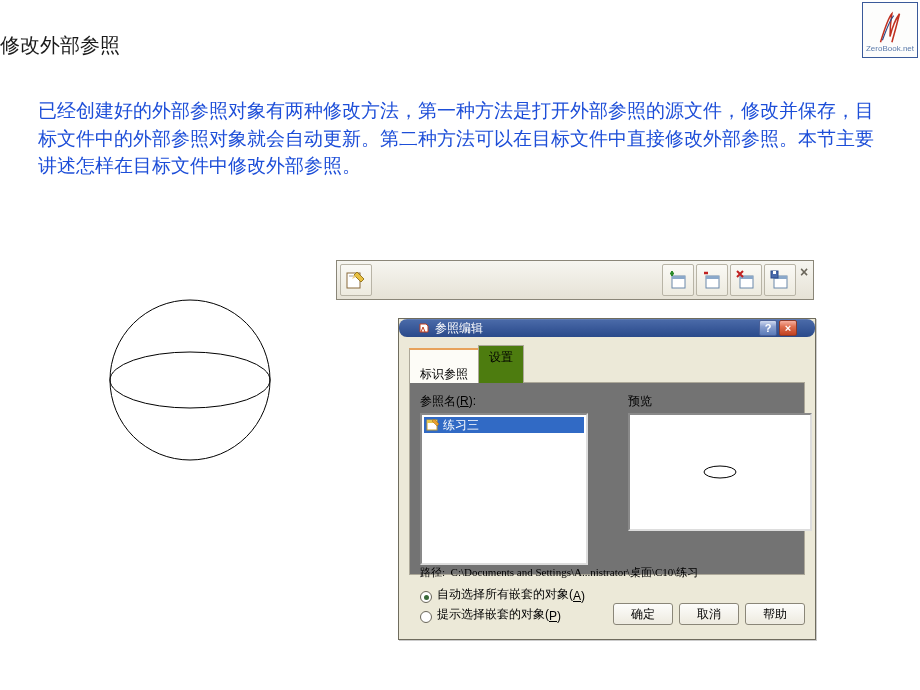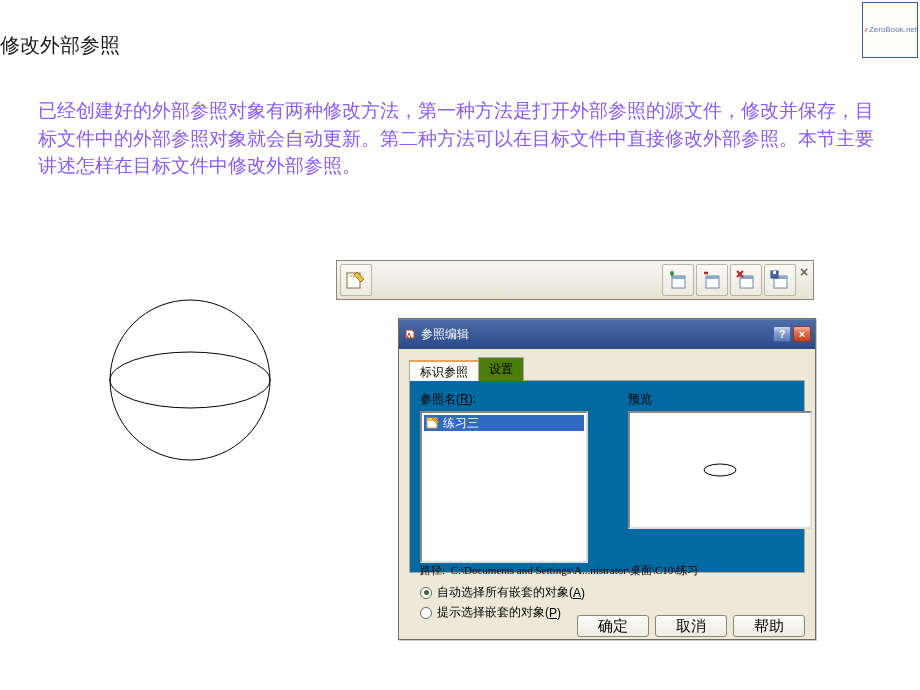--- a/index.html
+++ b/index.html
@@ -13,36 +13,37 @@
     }
     .logo {
       position: absolute;
       top: 2px;
       right: 2px;
       width: 56px;
       height: 56px;
       border: 1px solid #3a5a9a;
       background: #fdfdfc;
       display: flex;
+      flex-direction: column;
       align-items: center;
       justify-content: center;
     }
     .logo svg { width: 40px; height: 38px; }
     .logo-text { font-size: 8px; color: #5a7aaa; font-family: Arial, sans-serif; margin-top: -2px; }
     .page-title {
       font-size: 20px;
       color: #1a1a1a;
       margin-top: 32px;
       font-weight: normal;
     }
     .body-text {
       margin: 38px 38px 0 38px;
       font-size: 19px;
       line-height: 1.45;
-      color: #8b5cf6;
+      color: #1d4ed8;
     }
     .toolbar {
       position: absolute;
       top: 260px;
       left: 336px;
       width: 478px;
       height: 40px;
       background: linear-gradient(#f6f5f0, #e6e2d6);
       border: 1px solid #8a8678;
       display: flex;
@@ -86,26 +87,27 @@
       left: 398px;
       width: 418px;
       height: 322px;
       background: #ece9d8;
       border: 1px solid #6f6c5e;
       box-shadow: 1px 1px 0 rgba(0,0,0,0.2);
       font-family: "SimSun", "宋体", Tahoma, sans-serif;
       font-size: 12px;
     }
     .dialog-titlebar {
-      height: 30px;
+      height: 18px;
       background: linear-gradient(#7a91c4, #4a6aa8 5%, #3a5a9a 50%, #2a4a8a);
       display: flex;
       align-items: center;
-      padding: 0 4px;
+      padding: 0 18px;
       color: #fff;
+      border-radius: 8px;
     }
     .dialog-titlebar .icon {
       width: 14px; height: 14px; margin-right: 4px;
       display: flex; align-items: center; justify-content: center;
     }
     .dialog-titlebar .title { flex: 1; font-size: 12px; }
     .dialog-titlebar .tb-sys {
       width: 18px; height: 16px;
       background: linear-gradient(#f6b0a0, #e07050 40%, #c04020);
       border: 1px solid #8a3a2a;
@@ -137,27 +139,27 @@
       border-bottom: none;
       background: #ece9d8;
       margin-right: -1px;
       position: relative;
       font-size: 12px;
     }
     .tab.active {
       background: #fdfcf7;
       top: 5px;
       border-top: 2px solid #e8a25a;
-      padding-top: 2px;
+      padding-top: 16px;
     }
     .tab.inactive { background: #4d7c0f; top: 2px; }
     .tab-panel {
       border: 1px solid #aca899;
       border-top: none;
-      background: #0369a1;
+      background: #737373;
       padding: 10px;
       height: 192px;
       position: relative;
     }
     .panel-row { display: flex; gap: 12px; }
     .panel-col-left { width: 170px; }
     .panel-col-right { flex: 1; padding-left: 28px; }
     .lbl { font-size: 12px; margin-bottom: 3px; display: block; }
     .tree-box {
       width: 168px; height: 152px;
@@ -173,40 +175,40 @@
     .tree-item.selected { background: #316ac5; color: #fff; }
     .tree-icon { width: 14px; height: 14px; margin-right: 3px; display: flex; align-items: center; justify-content: center; }
     .preview-box {
       width: 184px; height: 118px;
       background: #fff;
       border: 2px inset #ddd;
       display: flex; align-items: center; justify-content: center;
     }
     .path-line { font-size: 11px; font-family: "SimSun", Tahoma; }
     .radios { margin-top: 6px; }
-    .radio-row { display: flex; align-items: center; font-size: 12px; margin-top: 3px; }
+    .radio-row { display: flex; align-items: flex-end; font-size: 12px; margin-top: 3px; }
     .radio-dot {
       width: 12px; height: 12px; border-radius: 50%;
       border: 1px solid #6a665a; background: #fff;
       margin-right: 5px; display: flex; align-items: center; justify-content: center;
     }
     .radio-dot.checked::after {
       content: ""; width: 5px; height: 5px; border-radius: 50%; background: #3a6a3a;
     }
     .dialog-buttons {
       position: absolute;
       bottom: 10px; right: 10px;
       display: flex; gap: 6px;
     }
     .win-btn {
-      width: 72px; height: 22px;
+      width: 60px; height: 22px;
       background: linear-gradient(#fdfdfb, #edeadf);
       border: 1px solid #8a8678;
       border-radius: 3px;
-      font-size: 15px;
+      font-size: 12px;
       font-family: "SimSun", Tahoma;
       display: flex; align-items: center; justify-content: center;
       box-shadow: inset 0 0 1px #fff;
     }
     .underline-key { text-decoration: underline; }
   </style>
 </head>
 <body>
 
 <div class="logo">

